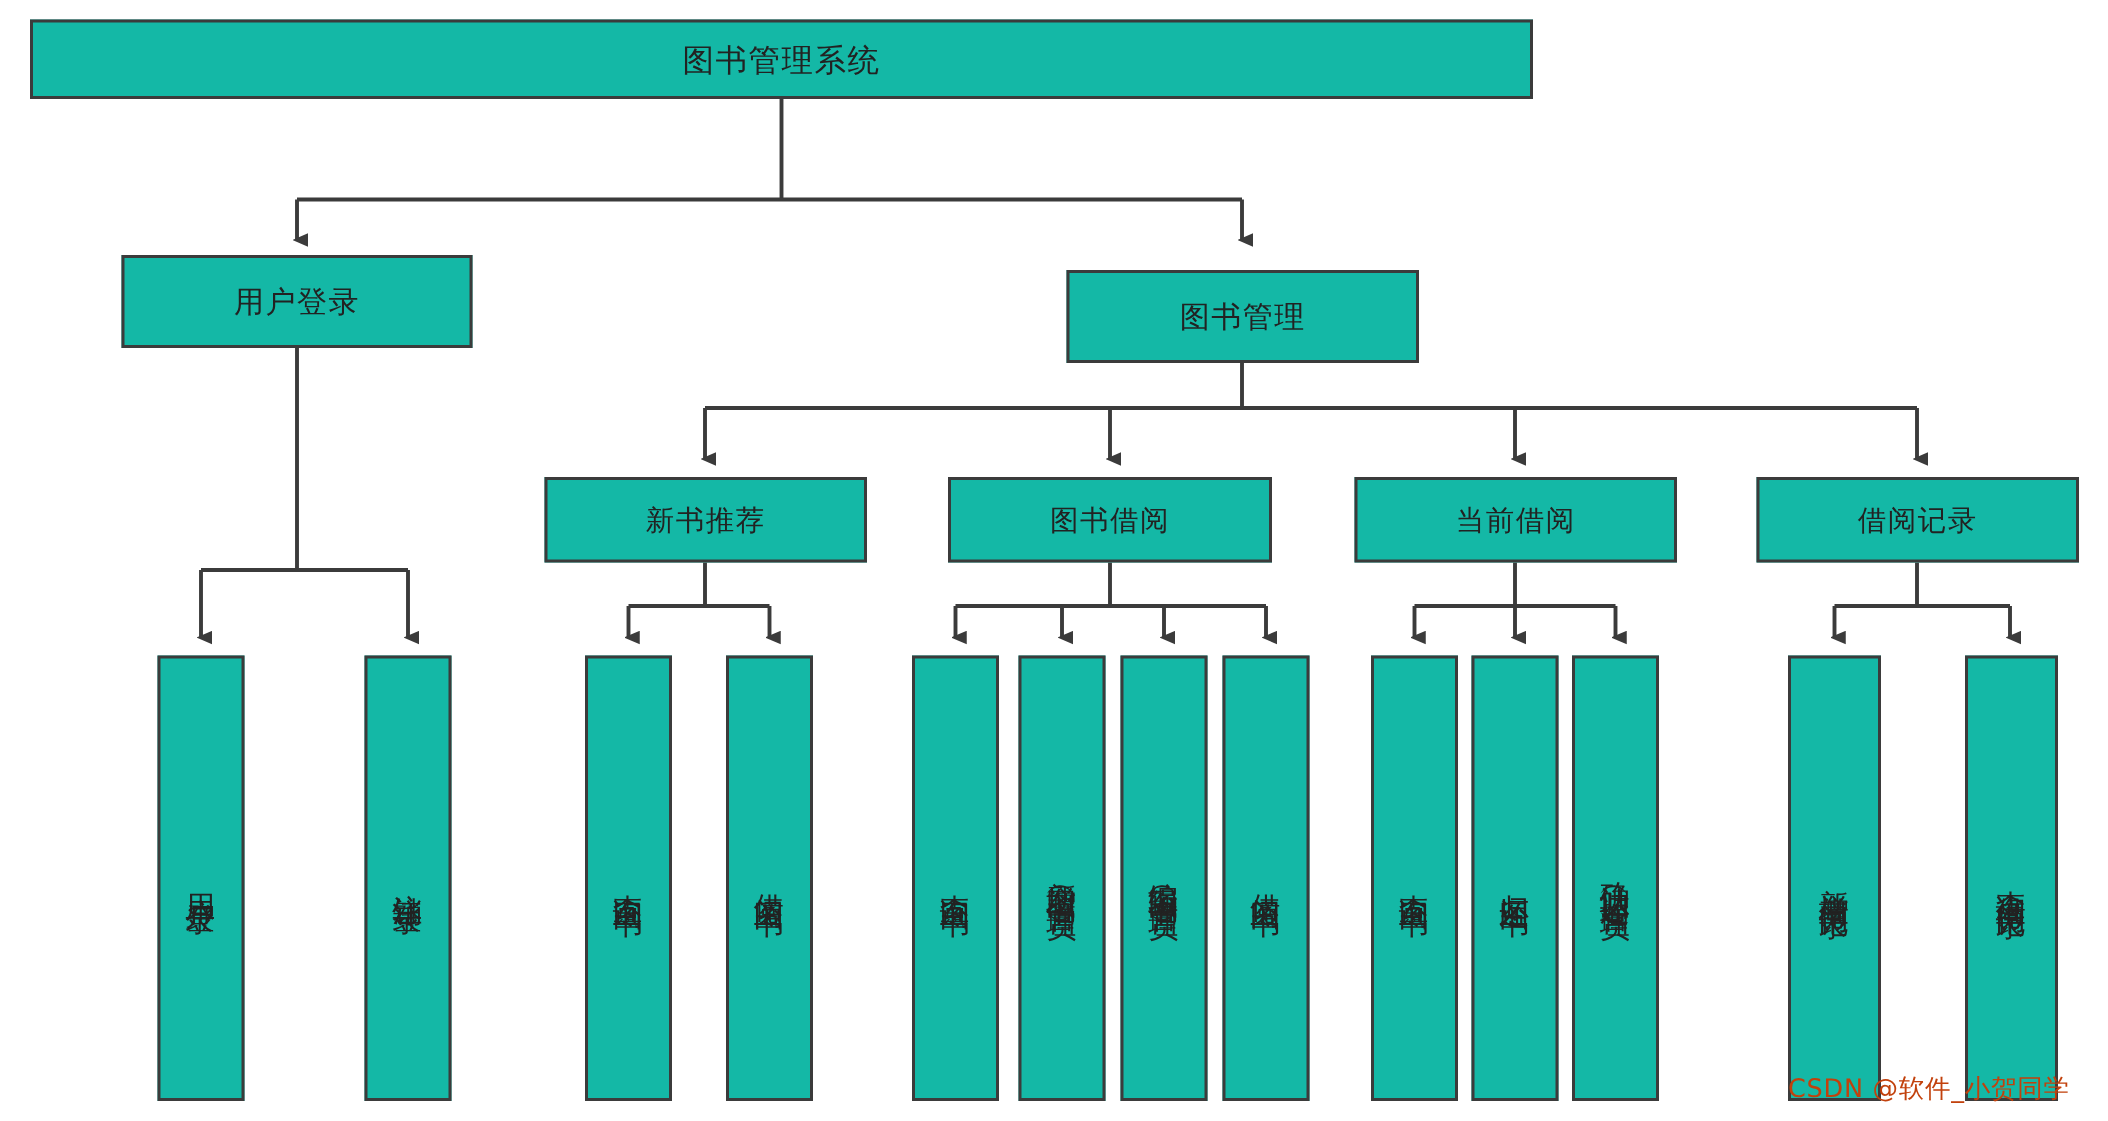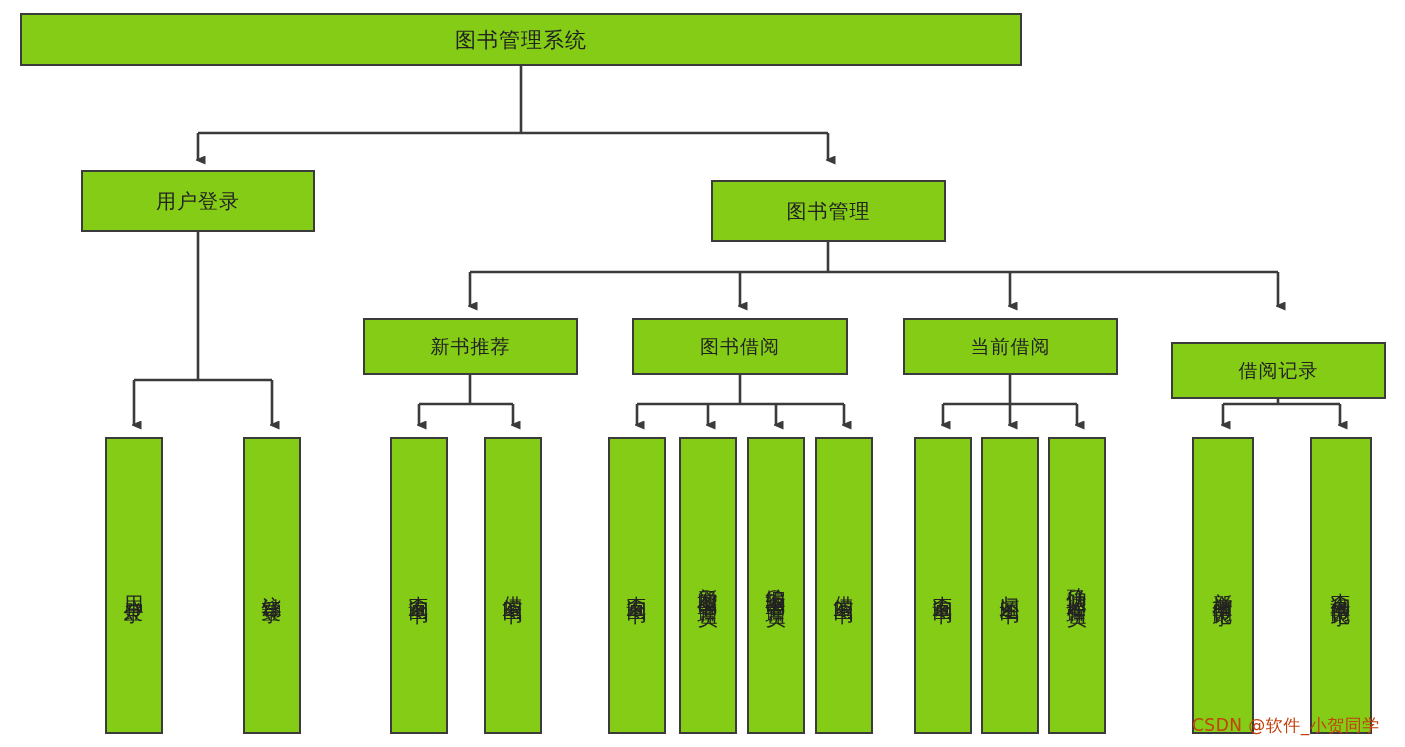--- a/index.html
+++ b/index.html
@@ -21,21 +21,21 @@
     position: absolute;
     left: 0;
     top: 0;
     width: 1405px;
     height: 747px;
     pointer-events: none;
   }
   .node {
     position: absolute;
     box-sizing: border-box;
-    background: #84cc16;
+    background: #14b8a6;
     border: 2px solid #3b3b3b;
     display: flex;
     align-items: center;
     justify-content: center;
     color: #222222;
   }
   .node.root {
     font-size: 21px;
   }
   .node.lvl1 {
@@ -140,21 +140,21 @@
 
   <div class="node lvl2" style="left:363px; top:318px; width:215px; height:57px;font-family:Liberation Serif, serif;">
     <span class="htext">新书推荐</span>
   </div>
   <div class="node lvl2" style="left:632px; top:318px; width:216px; height:57px;font-family:Liberation Serif, serif;">
     <span class="htext">图书借阅</span>
   </div>
   <div class="node lvl2" style="left:903px; top:318px; width:215px; height:57px;font-family:Liberation Serif, serif;">
     <span class="htext">当前借阅</span>
   </div>
-  <div class="node lvl2" style="left:1171px; top:318px; width:215px; height:57px;margin-top:24px;">
+  <div class="node lvl2" style="left:1171px; top:318px; width:215px; height:57px;">
     <span class="htext">借阅记录</span>
   </div>
 
   <div class="node leaf" style="left:105px; top:437px; width:58px; height:297px;">
     <span class="vtext">用户登录</span>
   </div>
   <div class="node leaf" style="left:243px; top:437px; width:58px; height:297px;">
     <span class="vtext">注销登录</span>
   </div>
 

